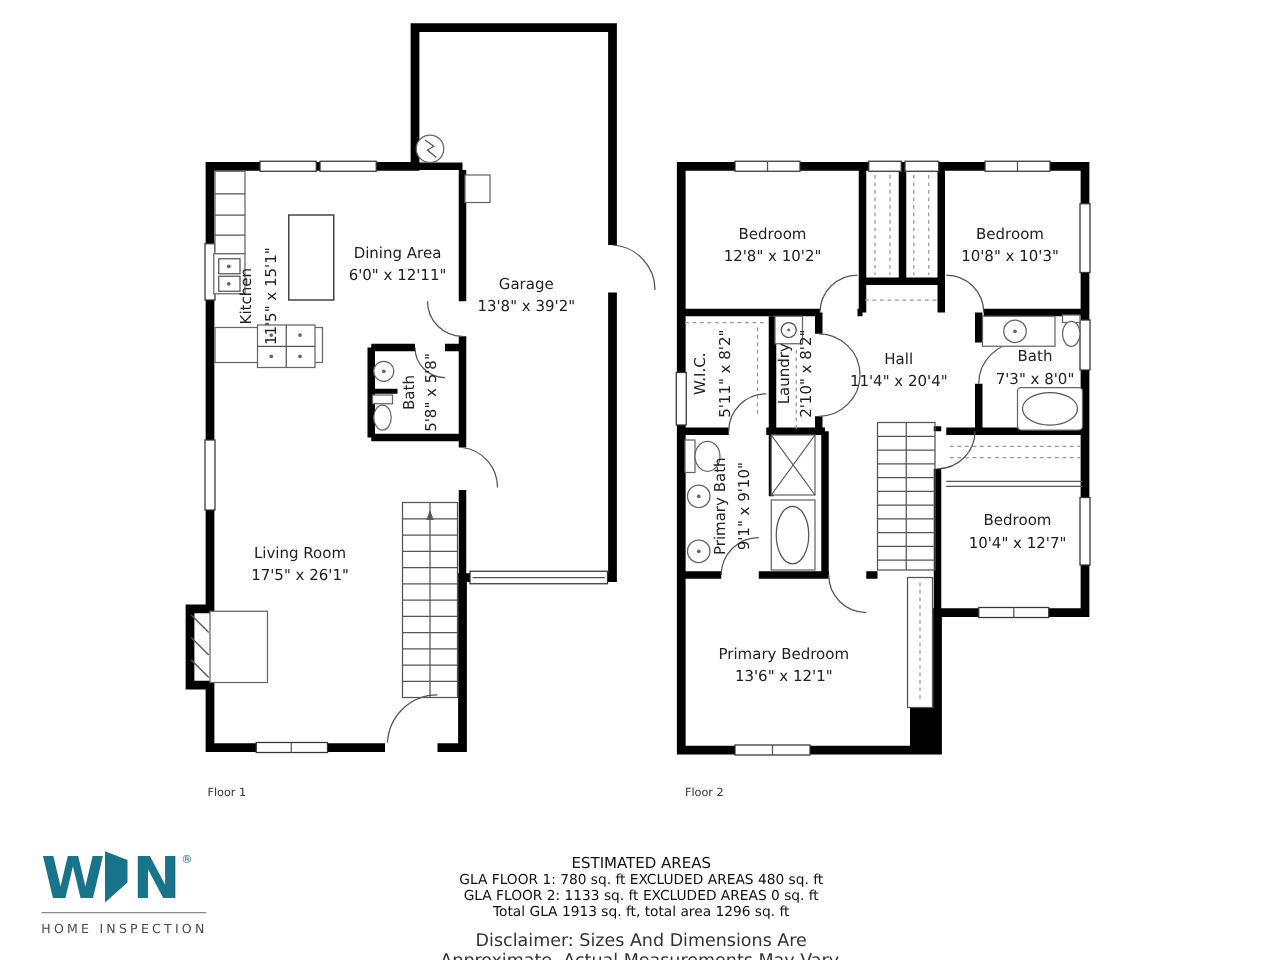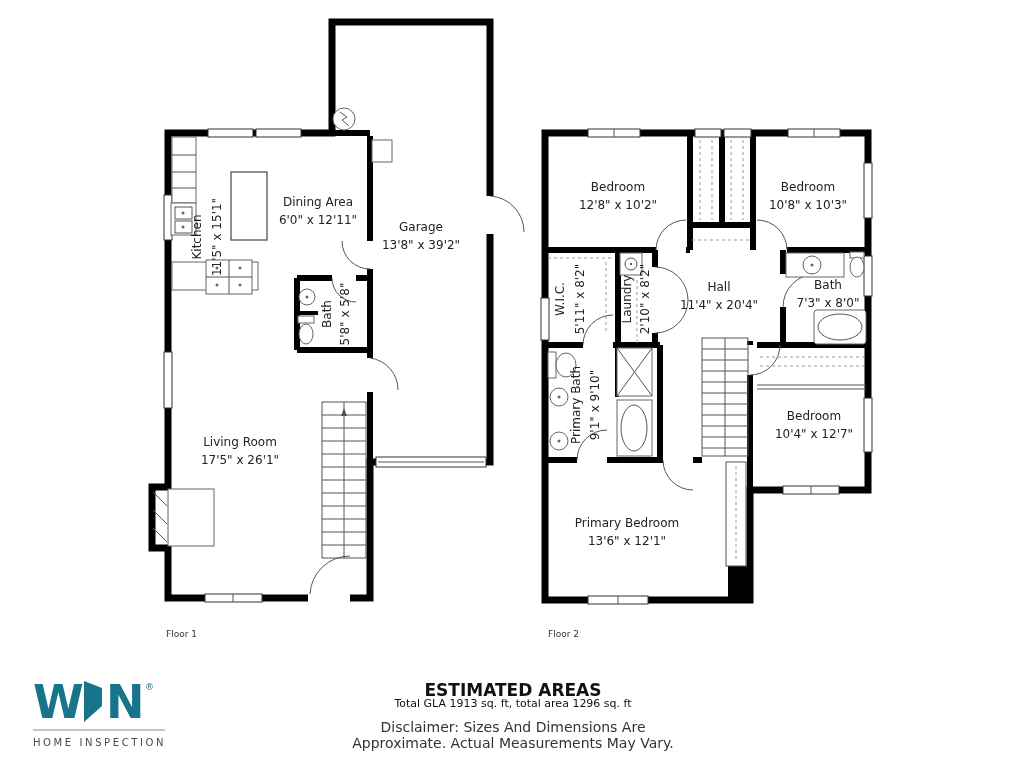--- a/index.html
+++ b/index.html
@@ -18,21 +18,21 @@
   .open{fill:#fff;stroke:none;}
   .dash{stroke:#999;stroke-width:1;stroke-dasharray:3,3;fill:none;}
   .room-name,.room-dims{font-family:"DejaVu Sans",sans-serif;font-size:12px;fill:#222;text-anchor:middle;}
   .caption{font-family:"DejaVu Sans",sans-serif;font-size:9px;fill:#333;}
   
   .logo{position:absolute;left:33px;top:678px;}
   .logo-letter{font-family:"DejaVu Sans",sans-serif;font-size:46px;font-weight:bold;fill:#17748b;}
   .logo-reg{font-family:"DejaVu Sans",sans-serif;font-size:9px;fill:#17748b;}
   .logo-tagline{font-family:"DejaVu Sans",sans-serif;font-size:10px;letter-spacing:2.6px;fill:#4a4a4a;}
   .areas{position:absolute;left:332px;top:684px;width:362px;text-align:center;color:#111;}
-  .areas-title{font-size:17px;font-weight:bold;line-height:13px;text-align:center;}
+  .areas-title{font-size:12px;font-weight:normal;line-height:13px;text-align:center;}
   .areas-line{font-size:11px;line-height:13px;}
   .disclaimer{font-size:14px;color:#333;margin-top:9px;}
 </style>
 </head>
 <body>
 
 <div class="page">
 
 <svg width="1024" height="655" viewBox="0 0 1024 655">
 
@@ -262,17 +262,19 @@
     <polygon points="51,3 69,10 69,28 51,44" fill="#17748b"></polygon>
     <text x="73" y="40" class="logo-letter">N</text>
     <text x="112" y="12" class="logo-reg">®</text>
     <line x1="0" y1="52" x2="132" y2="52" stroke="#8a8a8a" stroke-width="1"></line>
     <text x="0" y="68" class="logo-tagline">HOME INSPECTION</text>
   </svg>
 </div>
 
 <div class="areas">
   <div class="areas-title">ESTIMATED AREAS</div>
+  <div class="areas-line">GLA FLOOR 1: 780 sq. ft EXCLUDED AREAS 480 sq. ft</div>
+  <div class="areas-line">GLA FLOOR 2: 1133 sq. ft EXCLUDED AREAS 0 sq. ft</div>
   <div class="areas-line">Total GLA 1913 sq. ft, total area 1296 sq. ft</div>
   <div class="disclaimer">Disclaimer: Sizes And Dimensions Are Approximate. Actual Measurements May Vary.</div>
 </div>
 
 </div>
 
 </body></html>

